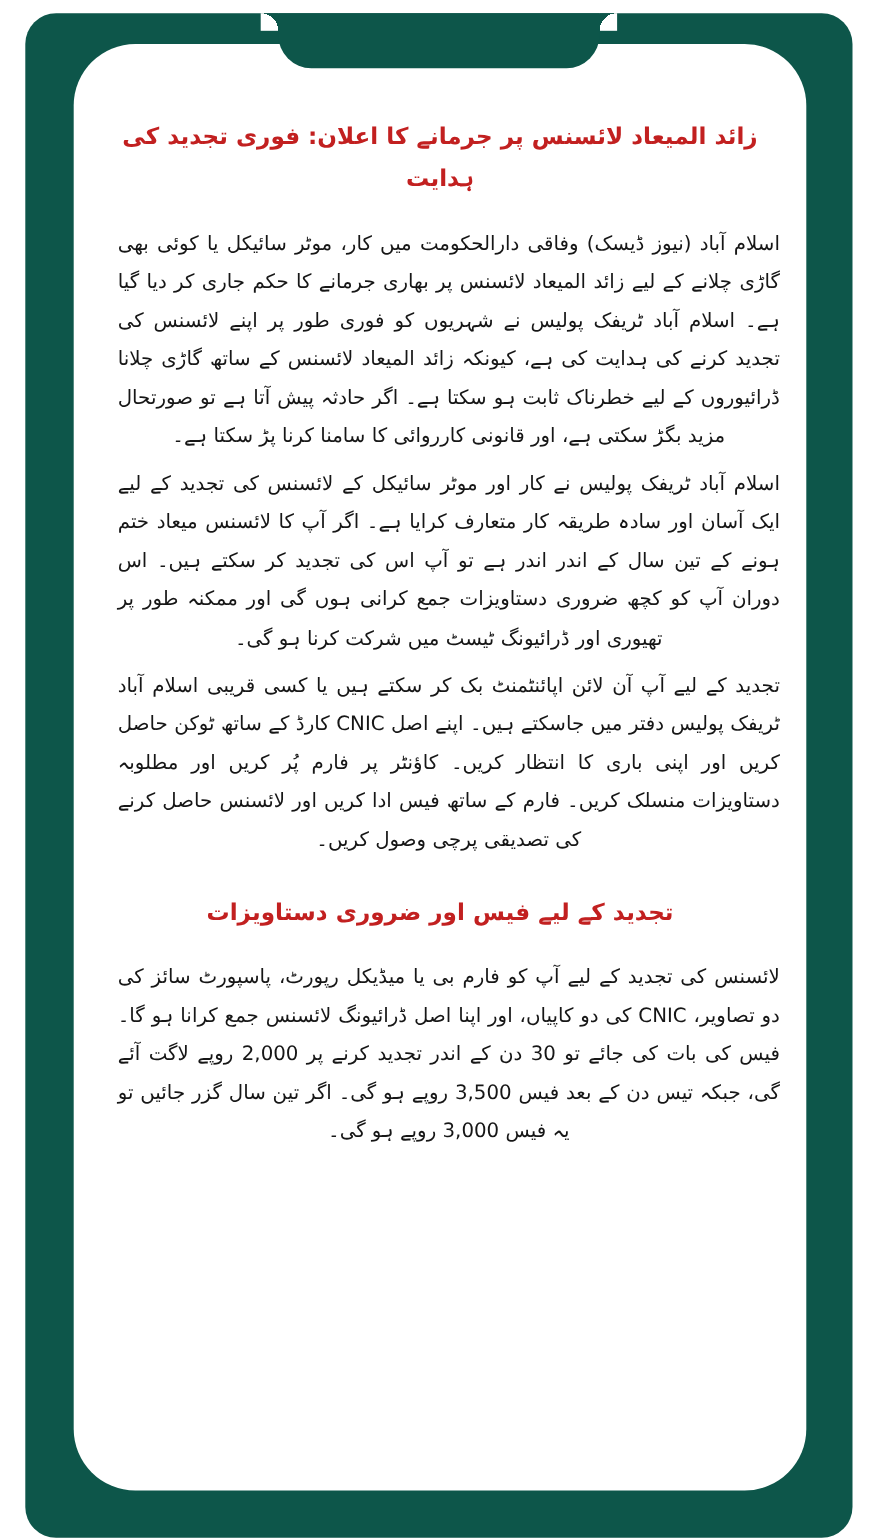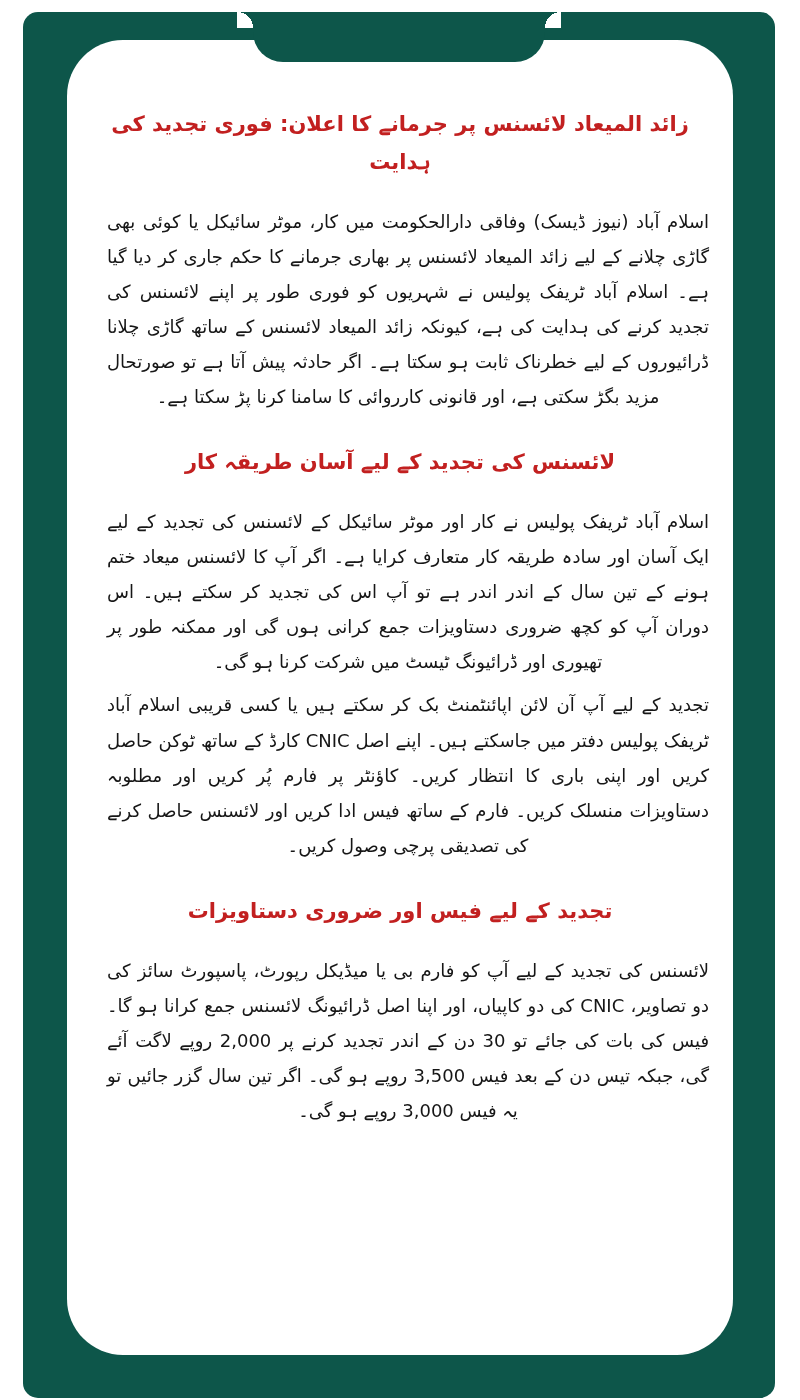--- a/index.html
+++ b/index.html
@@ -14,21 +14,21 @@
     overflow: hidden;
     font-family: "DejaVu Sans", sans-serif;
   }
   .phone-frame {
     position: absolute;
     left: 23px;
     top: 12px;
     width: 752px;
     height: 1386px;
     background: #0d564a;
-    border-radius: 15px;
+    border-radius: 28px;
   }
   .screen {
     position: absolute;
     left: 44px;
     top: 28px;
     width: 666px;
     height: 1315px;
     background: #ffffff;
     border-radius: 56px;
     overflow: hidden;
@@ -90,21 +90,20 @@
 <body>
 
 <div class="phone-frame">
   <div class="screen">
     <div class="content">
 
       <h1 class="article-heading first">زائد المیعاد لائسنس پر جرمانے کا اعلان: فوری تجدید کی ہدایت</h1>
 
       <p class="article-paragraph">اسلام آباد (نیوز ڈیسک) وفاقی دارالحکومت میں کار، موٹر سائیکل یا کوئی بھی گاڑی چلانے کے لیے زائد المیعاد لائسنس پر بھاری جرمانے کا حکم جاری کر دیا گیا ہے۔ اسلام آباد ٹریفک پولیس نے شہریوں کو فوری طور پر اپنے لائسنس کی تجدید کرنے کی ہدایت کی ہے، کیونکہ زائد المیعاد لائسنس کے ساتھ گاڑی چلانا ڈرائیوروں کے لیے خطرناک ثابت ہو سکتا ہے۔ اگر حادثہ پیش آتا ہے تو صورتحال مزید بگڑ سکتی ہے، اور قانونی کارروائی کا سامنا کرنا پڑ سکتا ہے۔</p>
 
-      <h2 class="article-heading">لائسنس کی تجدید کے لیے آسان طریقہ کار</h2>
 
       <p class="article-paragraph">اسلام آباد ٹریفک پولیس نے کار اور موٹر سائیکل کے لائسنس کی تجدید کے لیے ایک آسان اور سادہ طریقہ کار متعارف کرایا ہے۔ اگر آپ کا لائسنس میعاد ختم ہونے کے تین سال کے اندر اندر ہے تو آپ اس کی تجدید کر سکتے ہیں۔ اس دوران آپ کو کچھ ضروری دستاویزات جمع کرانی ہوں گی اور ممکنہ طور پر تھیوری اور ڈرائیونگ ٹیسٹ میں شرکت کرنا ہو گی۔</p>
 
 
       <p class="article-paragraph">تجدید کے لیے آپ آن لائن اپائنٹمنٹ بک کر سکتے ہیں یا کسی قریبی اسلام آباد ٹریفک پولیس دفتر میں جاسکتے ہیں۔ اپنے اصل CNIC کارڈ کے ساتھ ٹوکن حاصل کریں اور اپنی باری کا انتظار کریں۔ کاؤنٹر پر فارم پُر کریں اور مطلوبہ دستاویزات منسلک کریں۔ فارم کے ساتھ فیس ادا کریں اور لائسنس حاصل کرنے کی تصدیقی پرچی وصول کریں۔</p>
 
       <h2 class="article-heading">تجدید کے لیے فیس اور ضروری دستاویزات</h2>
 
       <p class="article-paragraph">لائسنس کی تجدید کے لیے آپ کو فارم بی یا میڈیکل رپورٹ، پاسپورٹ سائز کی دو تصاویر، CNIC کی دو کاپیاں، اور اپنا اصل ڈرائیونگ لائسنس جمع کرانا ہو گا۔ فیس کی بات کی جائے تو 30 دن کے اندر تجدید کرنے پر 2,000 روپے لاگت آئے گی، جبکہ تیس دن کے بعد فیس 3,500 روپے ہو گی۔ اگر تین سال گزر جائیں تو یہ فیس 3,000 روپے ہو گی۔</p>
 

